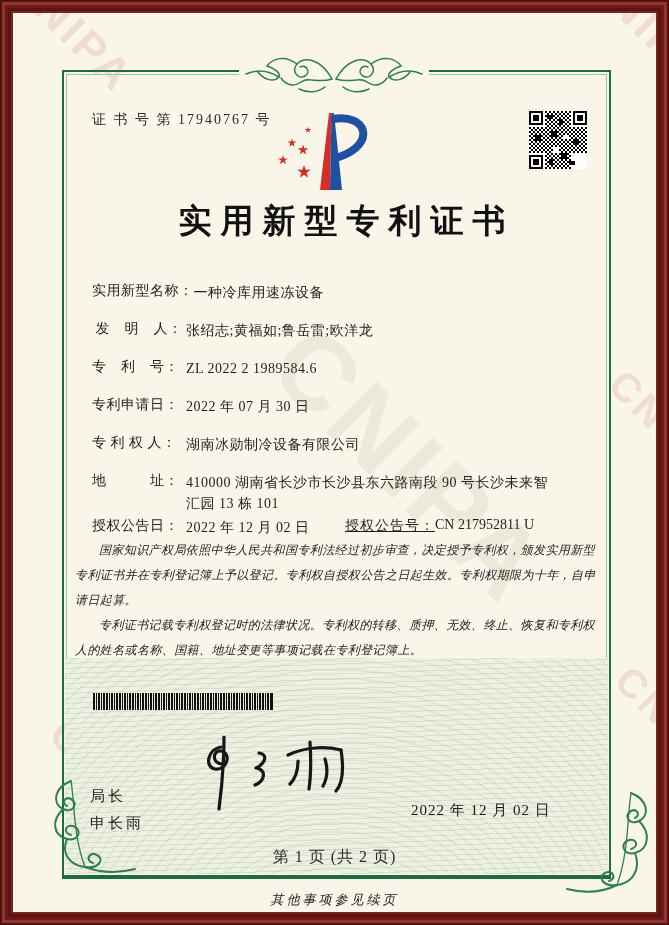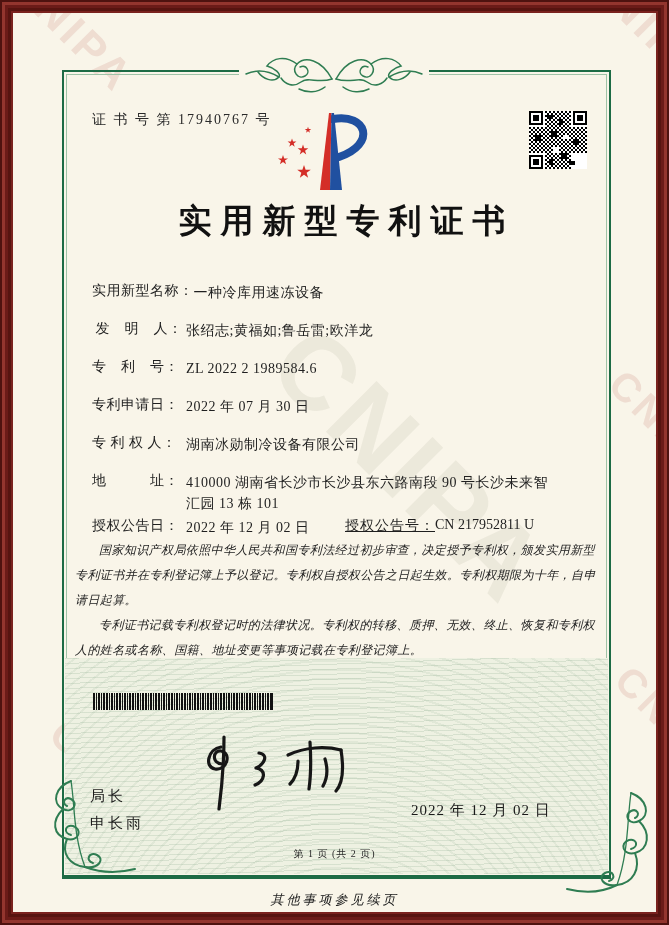--- a/index.html
+++ b/index.html
@@ -52,21 +52,21 @@
   .bodytext p{margin:0;text-indent:2em;}
   
   .barcode{position:absolute;left:80px;top:680px;}
   
   .director{position:absolute;left:77px;top:736px;
             font-family:"Liberation Sans","DejaVu Sans",sans-serif;
             font-size:15px;font-weight:400;color:#1a1a1a;letter-spacing:3px;line-height:27px;margin-top:33px;}
   .sig{position:absolute;left:178px;top:718px;}
   .issuedate{position:absolute;left:398px;top:788px;font-size:15px;letter-spacing:1px;color:#1a1a1a;}
   .pageinfo{position:absolute;left:0;top:834px;width:643px;text-align:center;
-            font-size:10px;color:#2a2a2a;letter-spacing:1px;}
+            font-size:16px;color:#2a2a2a;letter-spacing:1px;}
   .contnote{position:absolute;left:0;top:878px;width:643px;text-align:center;
             font-style:italic;font-size:13px;letter-spacing:3px;color:#222;}
   
   .flourish-top{position:absolute;left:226px;top:34px;background:#f9f5e9;}
   .corner-bl{position:absolute;left:28px;top:762px;}
   .corner-br{position:absolute;left:552px;top:772px;}
 </style>
 </head>
 <body>
 

